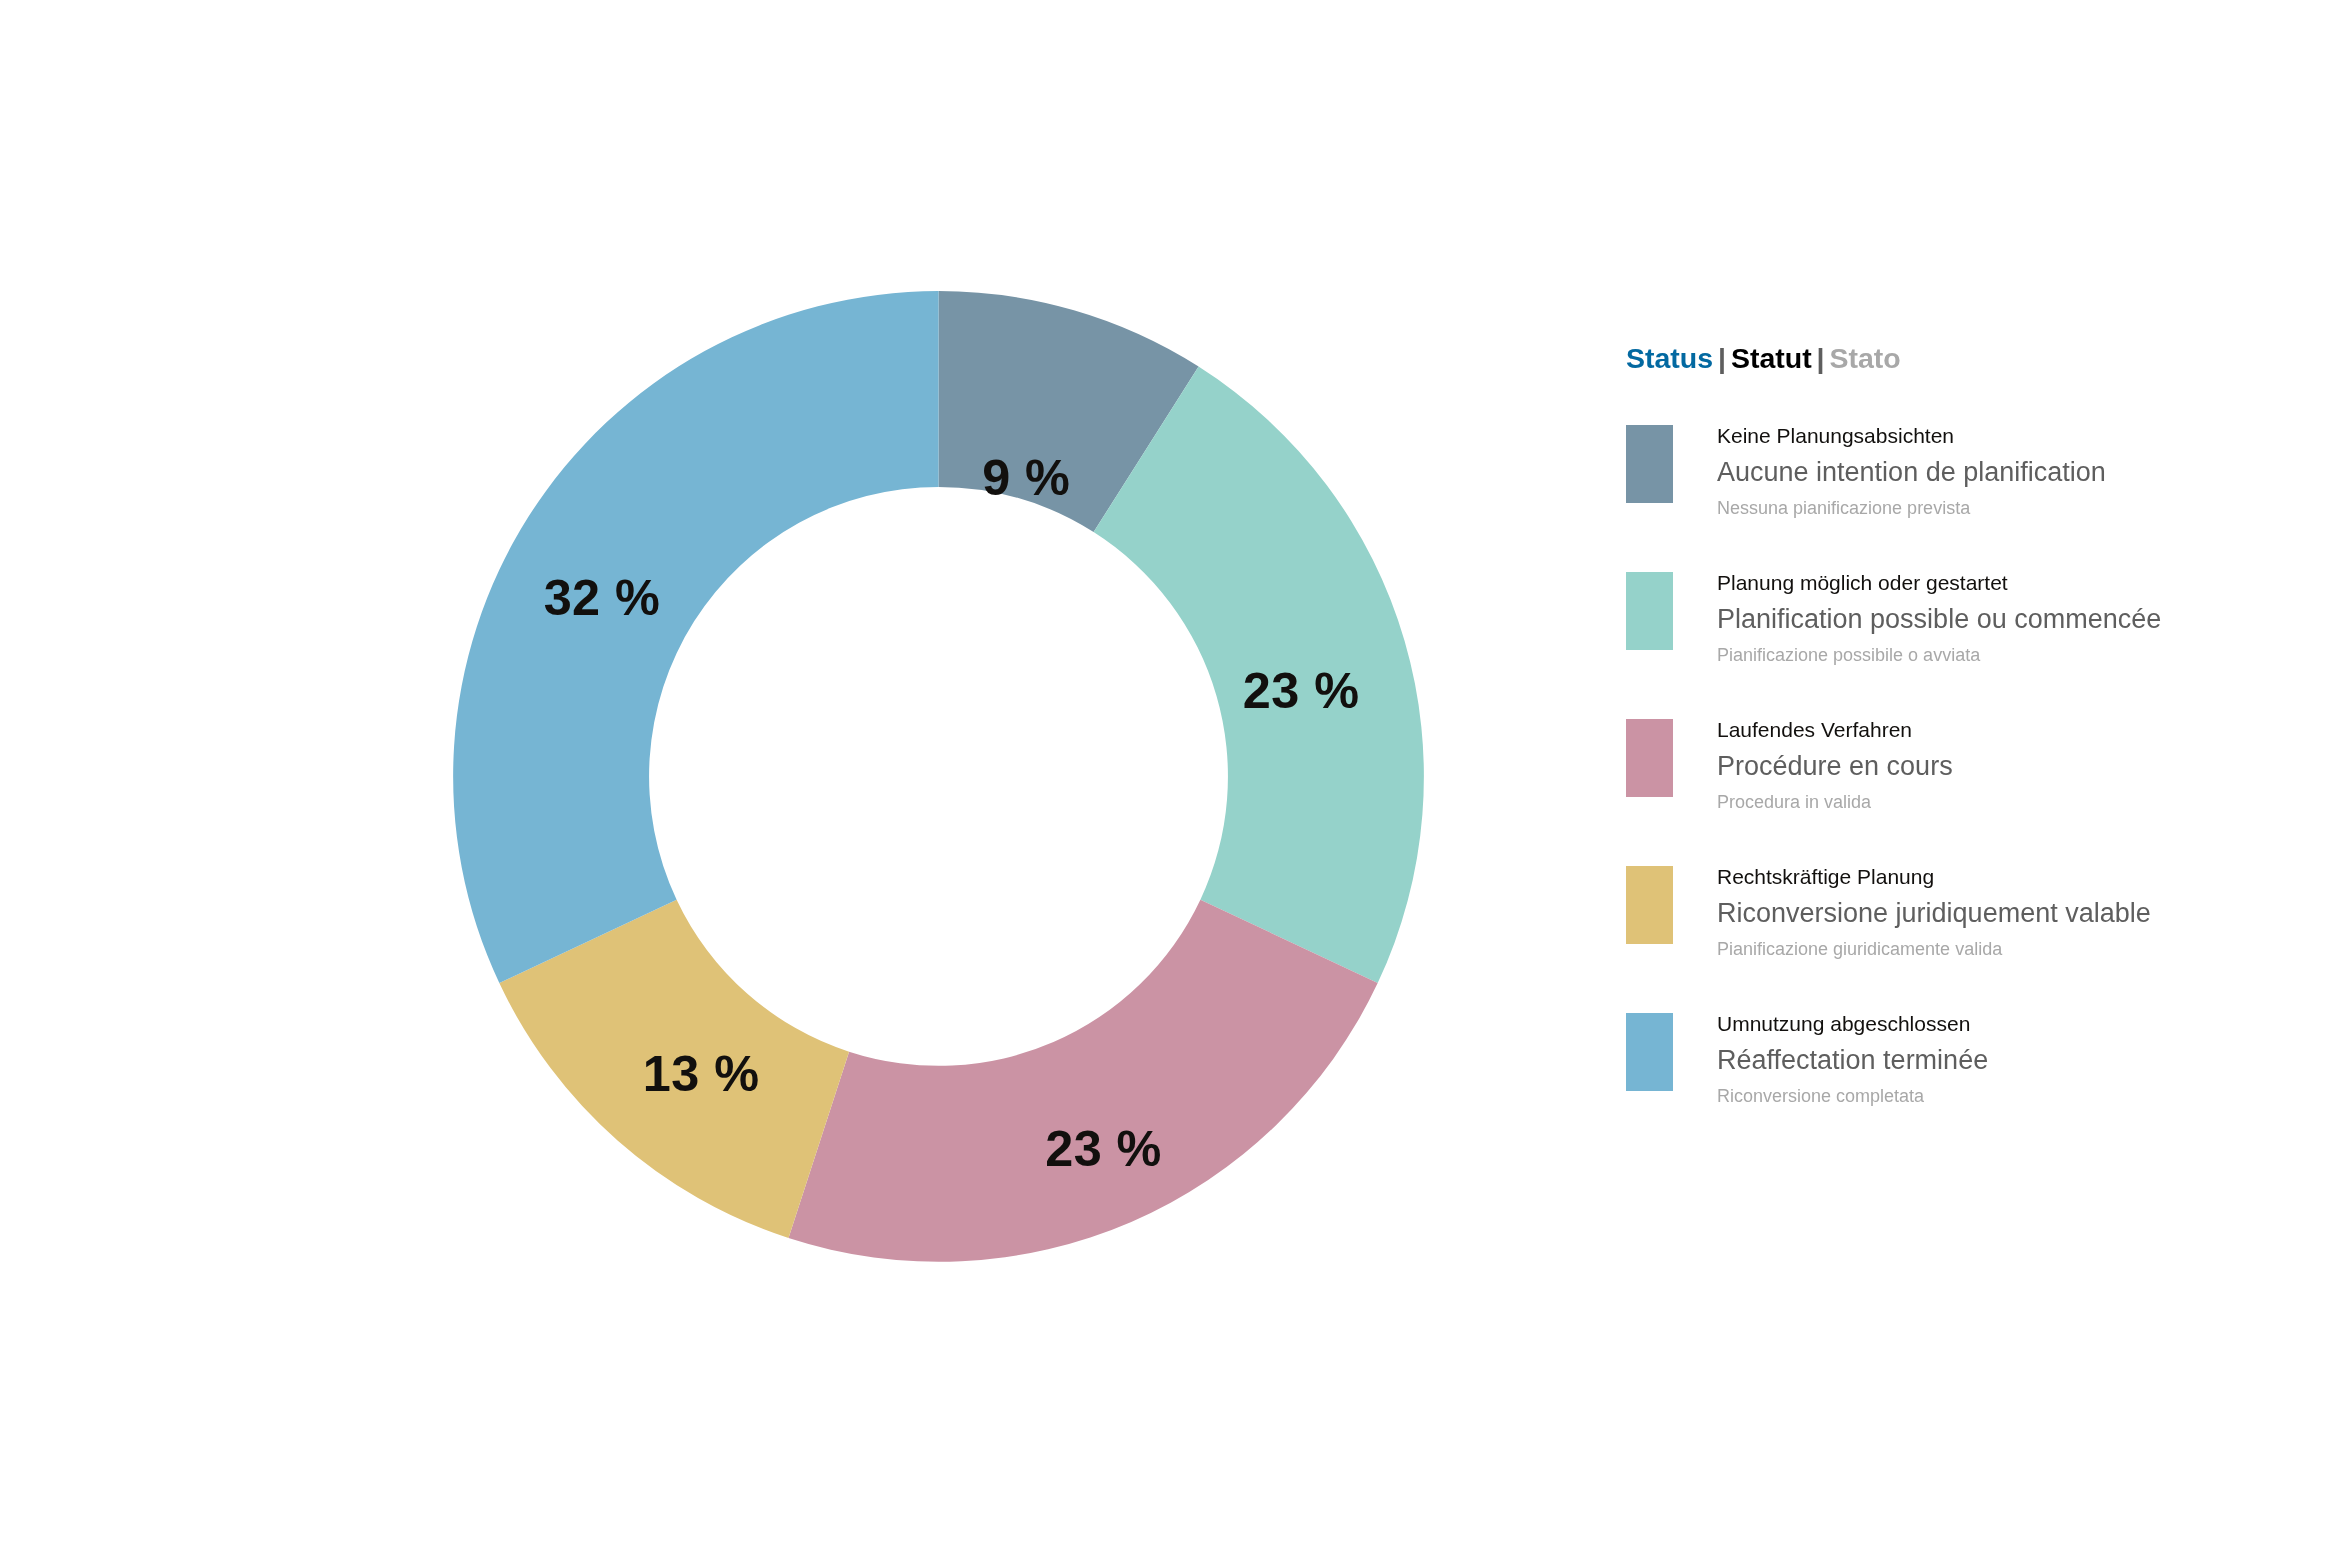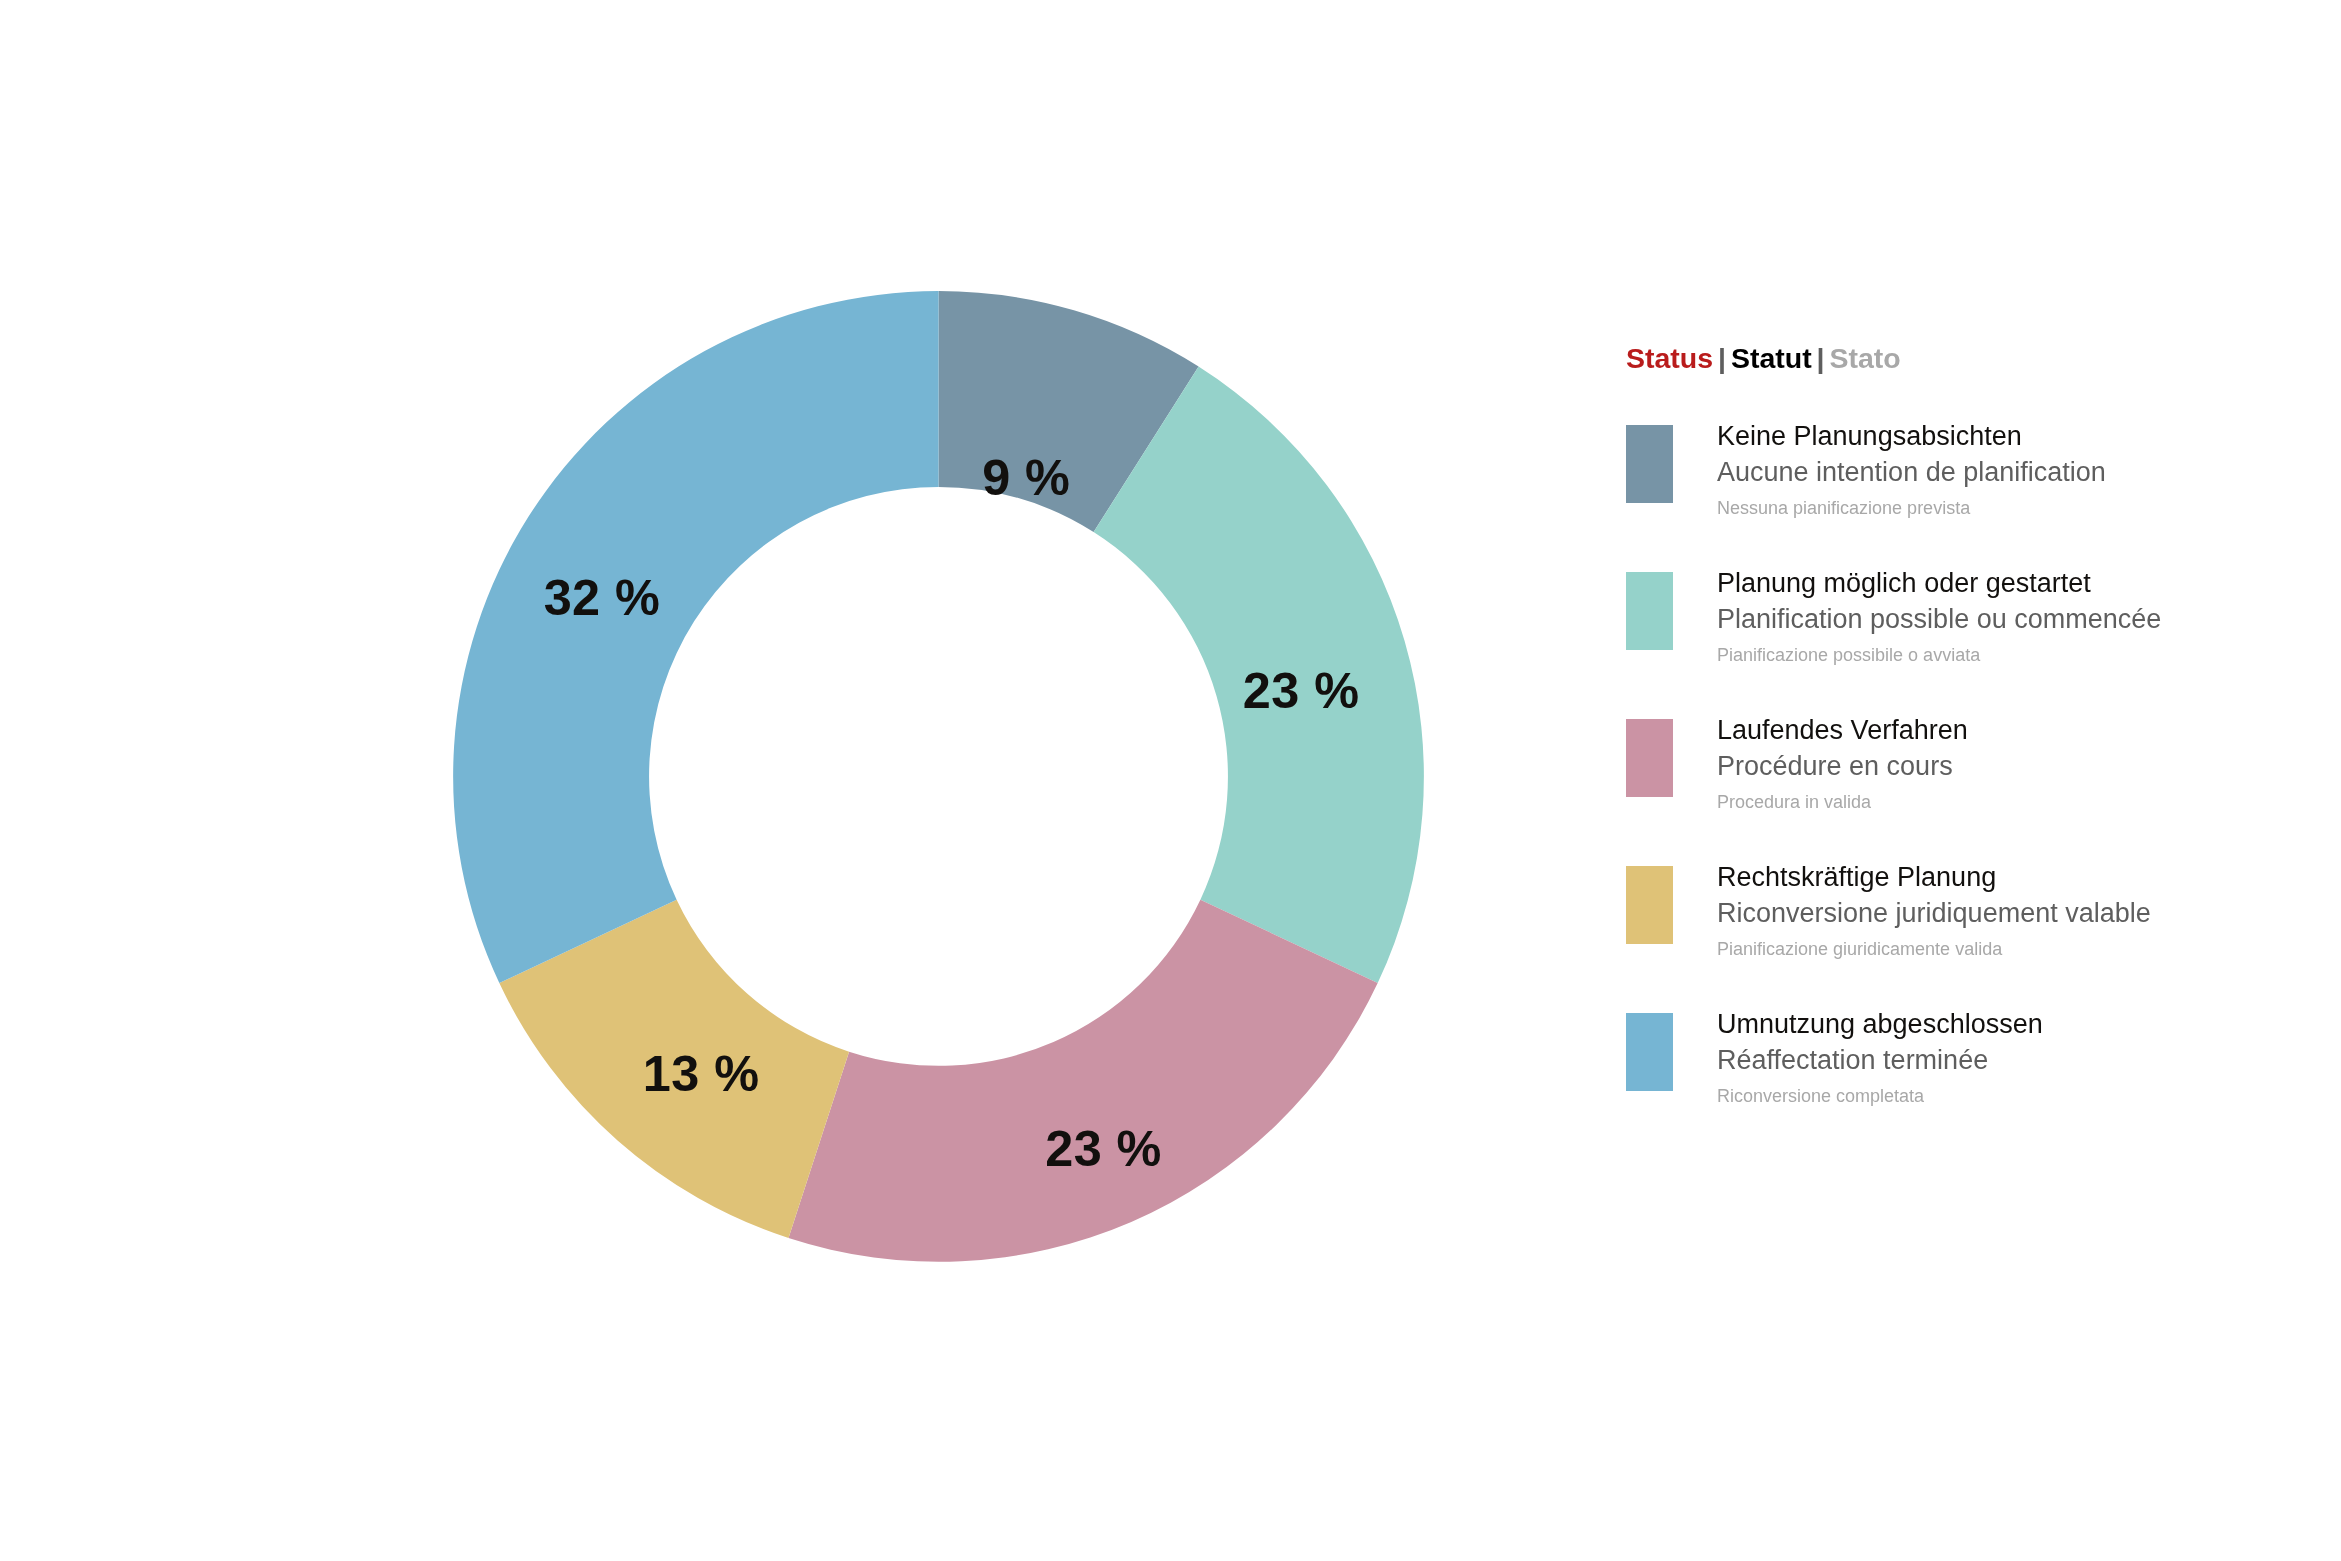--- a/index.html
+++ b/index.html
@@ -51,21 +51,21 @@
     top: 340px;
     width: 667px;
   }
 
   #legend-title {
     font-size: 28.5px;
     line-height: 36px;
     margin-bottom: 42px;
     white-space: nowrap;
   }
-  #legend-title .t-de { color: #b91c1c; font-weight: bold; }
+  #legend-title .t-de { color: #0369a1; font-weight: bold; }
   #legend-title .t-sep { color: #5e5e5e; font-weight: bold; padding: 0 4.9px; }
   #legend-title .t-fr { color: #000000; font-weight: bold; }
   #legend-title .t-it { color: #a8a8a8; font-weight: bold; margin-top: 12px; }
 
   .legend-item {
     display: flex;
     align-items: flex-start;
     margin-bottom: 39px;
   }
 
@@ -73,21 +73,21 @@
     width: 47px;
     height: 78px;
     flex: 0 0 47px;
     margin-top: 6.5px;
     margin-right: 44px;
   }
 
   .legend-text { padding-top: 0px; }
 
   .legend-de {
-    font-size: 27px;
+    font-size: 21px;
     line-height: 36px;
     color: #12100e;
     white-space: nowrap;
   }
   .legend-fr {
     font-size: 27px;
     line-height: 36px;
     color: #5e5e5e;
     white-space: nowrap;
   }

